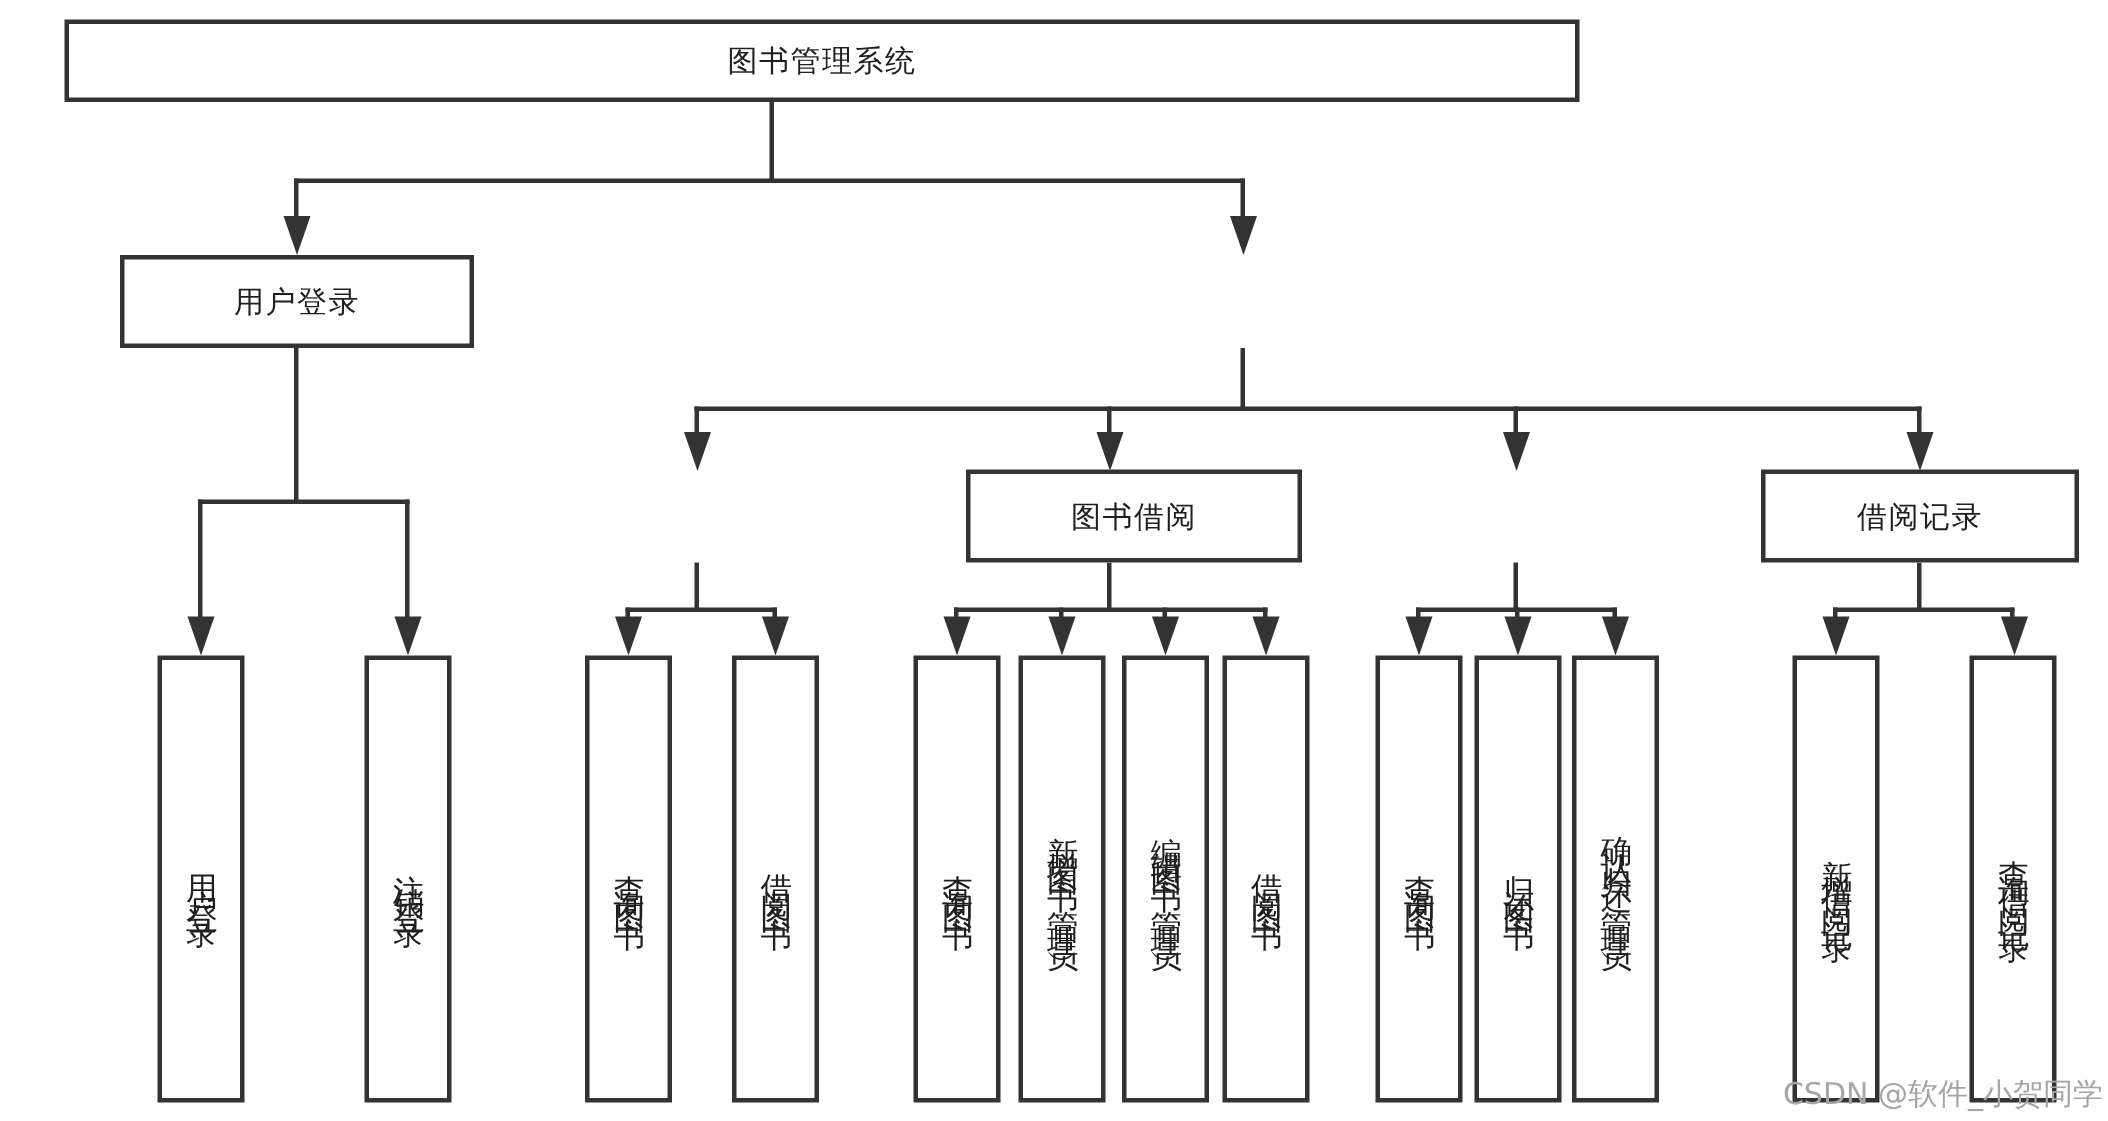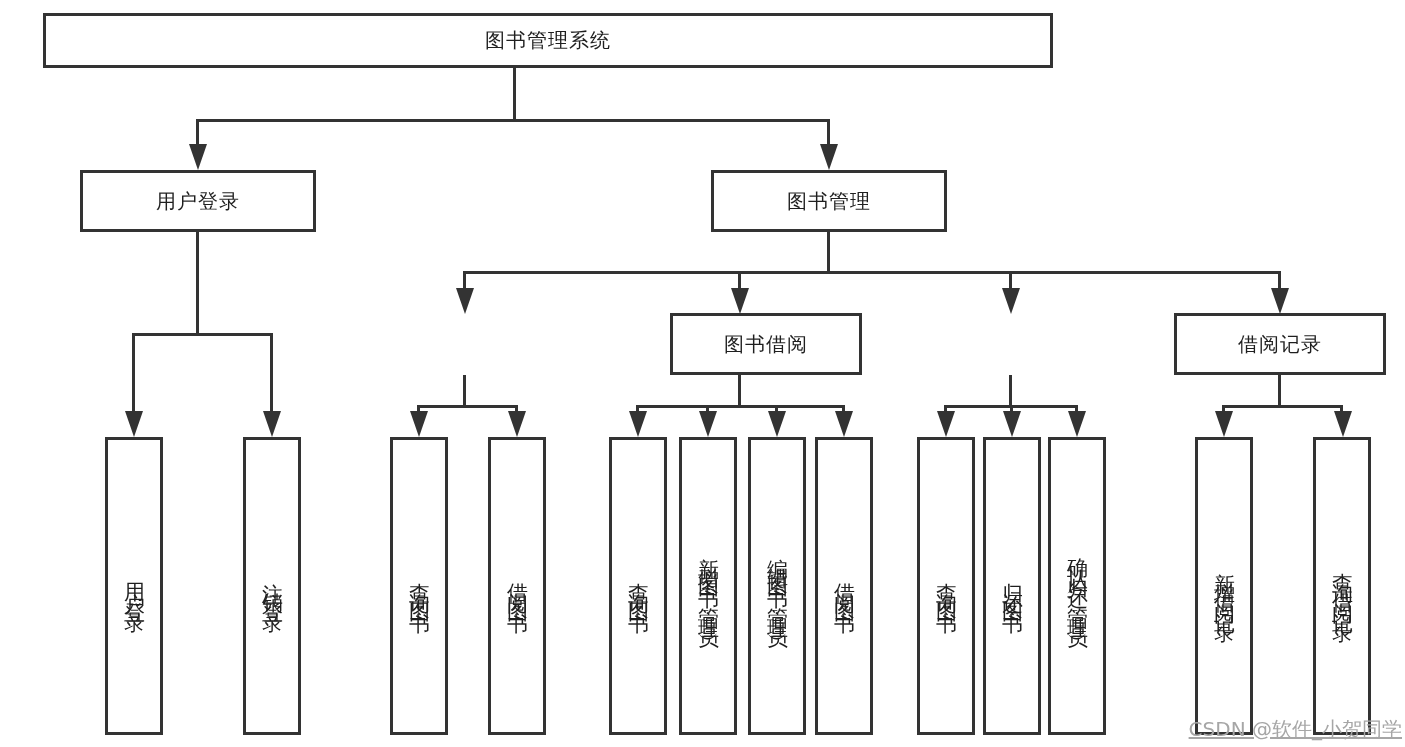--- a/index.html
+++ b/index.html
@@ -50,42 +50,38 @@
     z-index: 1;
   }
   .watermark {
     position: absolute;
     right: 3px;
     bottom: 4px;
     color: #a6a6a6;
     font-size: 20px;
     z-index: 3;
     white-space: nowrap;
-    text-decoration: underline;
   }
 </style>
 </head>
 <body>
 
 <div class="canvas">
 
   <div class="box" style="left:10px; top:13px; width:1010px; height:55px;margin-left:33px;">
     <span>图书管理系统</span>
   </div>
 
   <div class="box" style="left:80px; top:170px; width:236px; height:62px;">
     <span>用户登录</span>
   </div>
 
-  <div class="box" style="left:711px; top:170px; width:236px; height:62px;">
-    <span>图书管理</span>
-  </div>
-
-
-  <div class="box" style="left:670px; top:313px; width:192px; height:62px;font-family:Liberation Mono, monospace;">
+
+
+  <div class="box" style="left:644px; top:313px; width:224px; height:62px;font-family:Liberation Mono, monospace;">
     <span>图书借阅</span>
   </div>
 
 
   <div class="box" style="left:1174px; top:313px; width:212px; height:62px;">
     <span>借阅记录</span>
   </div>
 
   <div class="box leaf" style="left:105px; top:437px; width:58px; height:298px;">
     <span class="lbl">用户登录</span>

